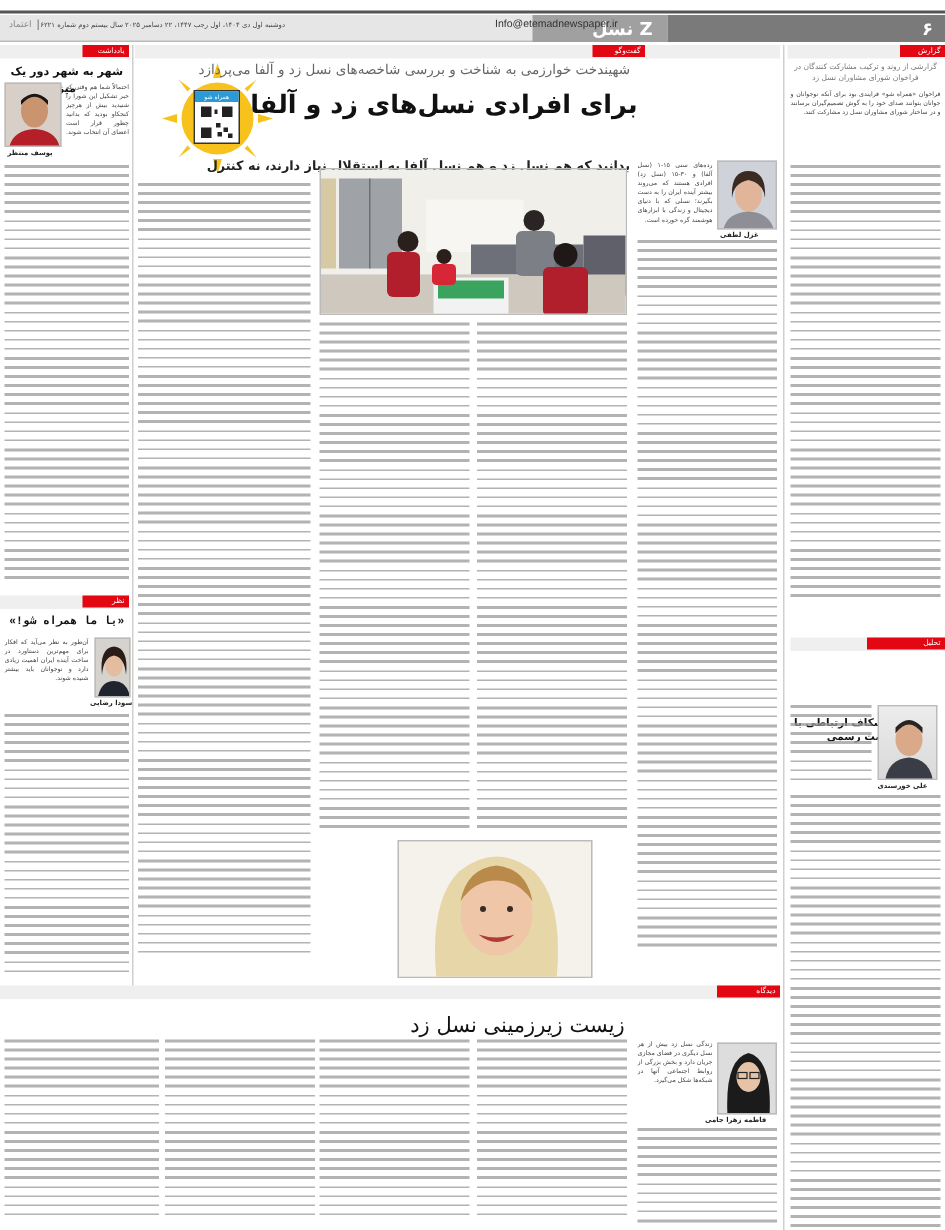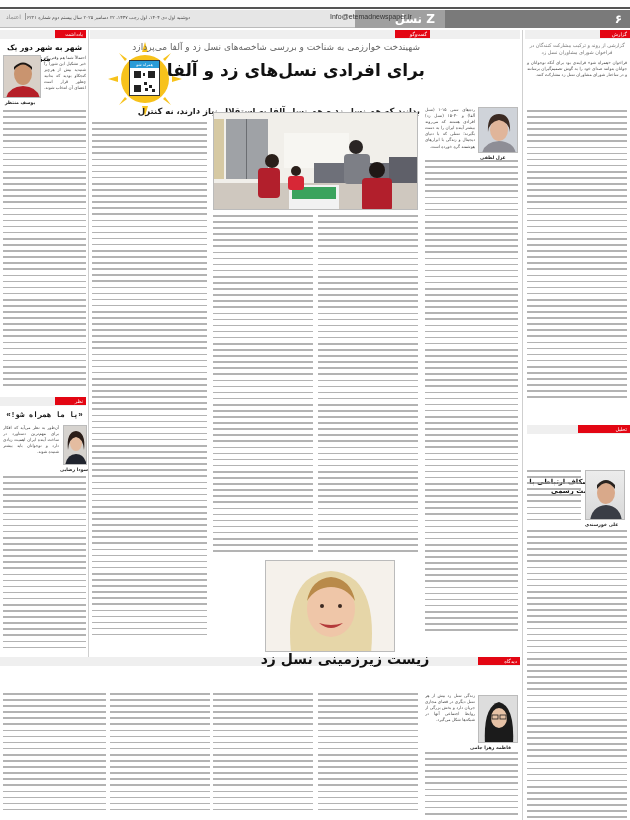--- a/index.html
+++ b/index.html
@@ -34,21 +34,21 @@
 
   
   .lead-kicker { position: absolute; left: 190px; top: 42px; width: 230px; font-size: 9px; color: #666; text-align: center; direction: rtl; white-space: nowrap; }
   .lead-title { position: absolute; left: 205px; top: 60px; width: 220px; font-size: 17px; font-weight: bold; color: #111; text-align: right; direction: rtl; white-space: nowrap; }
   .lead-sub { position: absolute; left: 180px; top: 90px; width: 240px; font-size: 8.5px; font-weight: bold; color: #222; text-align: left; direction: rtl; white-space: nowrap; margin-top: 16px; }
 
   .sun { position: absolute; left: 108px; top: 42px; width: 74px; height: 74px; }
   .qr-box { position: absolute; left: 129px; top: 60px; width: 31px; height: 36px; background: #fff; border: 1px solid #333; }
   .qr-label { position: absolute; left: 0; top: 0; width: 29px; height: 7px; background: #2a9bd7; color: #fff; font-size: 4px; text-align: center; line-height: 7px; }
 
-  .bottom-title { position: absolute; left: 230px; top: 651px; width: 230px; font-size: 14px; font-weight: bold; color: #111; text-align: center; direction: rtl; white-space: nowrap; }
+  .bottom-title { position: absolute; left: 230px; top: 676px; width: 230px; font-size: 14px; font-weight: normal; color: #111; text-align: center; direction: rtl; white-space: nowrap; }
 </style>
 </head>
 <body>
 
 <div class="topline"></div>
 <div class="header">
   <div class="hdr-pagenum">۶</div>
   <div class="hdr-section">نسل Z</div>
   <div class="hdr-email">Info@etemadnewspaper.ir</div>
   <div class="hdr-date">دوشنبه اول دی ۱۴۰۴، اول رجب ۱۴۴۷، ۲۲ دسامبر ۲۰۲۵ سال بیستم دوم شماره ۶۲۲۱</div>

